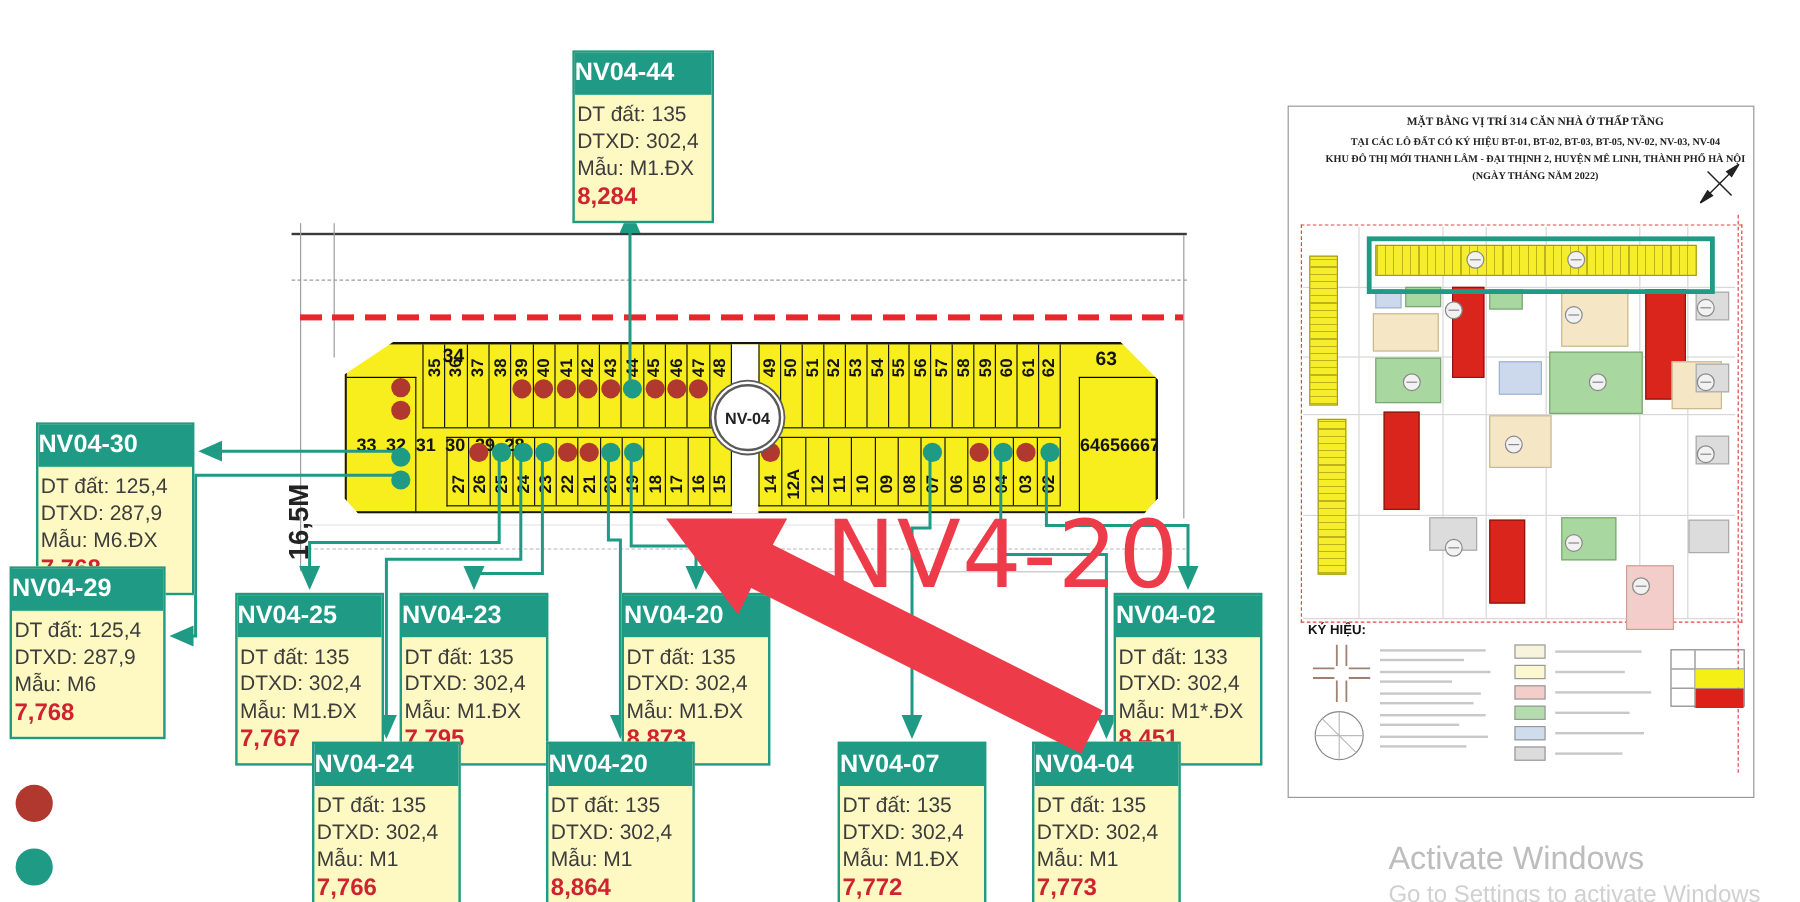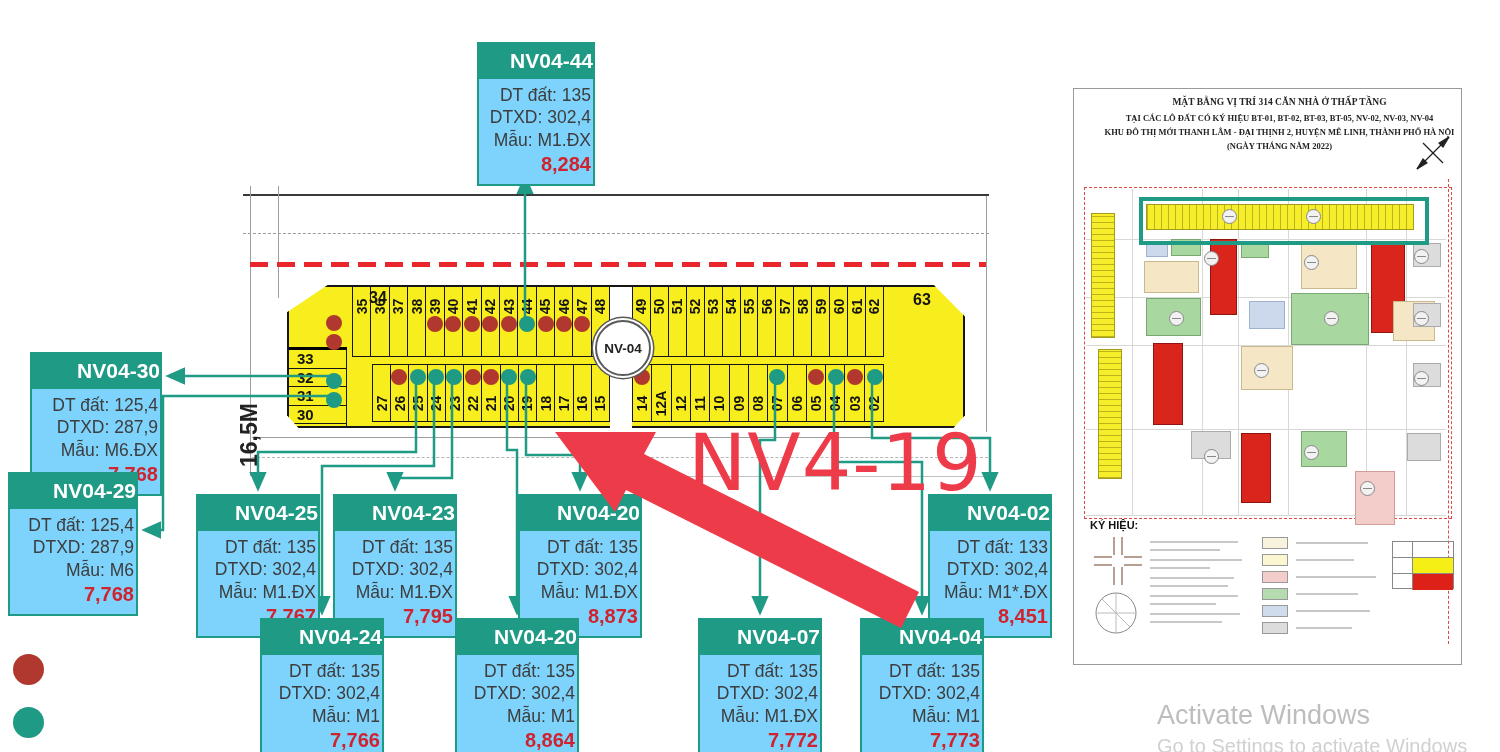--- a/index.html
+++ b/index.html
@@ -28,40 +28,40 @@
   .strip{position:absolute;display:flex;box-sizing:border-box;border-left:1px solid #161616;border-bottom:1px solid #161616;}
   .strip .cell{flex:1;position:relative;border-right:1px solid #161616;}
   .lotnum{font-weight:bold;font-size:14px;line-height:15px;white-space:nowrap;color:#141414;}
   .strip .lotnum{position:absolute;left:50%;}
   .strip.top .lotnum{top:12px;transform:translateX(-50%) rotate(-90deg);}
   .strip.bottom .lotnum{bottom:10px;transform:translateX(-50%) rotate(-90deg);}
   .strip.top-left{left:63px;top:0;width:258px;height:70px;}
   .strip.top-right{left:343px;top:0;width:252px;height:70px;}
   .strip.bottom-left{left:83px;top:77px;width:238px;height:58px;border-top:1px solid #161616;}
   .strip.bottom-right{left:343px;top:77px;width:252px;height:58px;border-top:1px solid #161616;}
-  .col{position:absolute;display:flex;flex-direction:column;box-sizing:border-box;border-top:3px solid #000000;margin-top:33px;}
+  .col{position:absolute;display:flex;flex-direction:row;box-sizing:border-box;border-top:1px solid #000000;}
   .col .rowcell{flex:1;display:flex;align-items:center;border-bottom:1px solid #161616;}
   .col .rowcell .lotnum{font-size:15px;}
   .col.left{left:0;top:27px;width:58px;height:114px;border-right:1px solid #161616;}
   .col.left .rowcell{padding-left:8px;}
   .col.right{right:0;top:27px;width:64px;height:114px;border-left:1px solid #161616;}
   .col.right .rowcell{justify-content:center;}
   .corner-label{position:absolute;font-weight:bold;font-size:16px;color:#141414;}
   .c34{left:58px;top:2px;margin-left:22px;}  .c63{left:624px;top:4px;}
   .dot{position:absolute;width:16px;height:16px;border-radius:50%;}
   .dot.r{background:#b0382e;} .dot.t{background:#1f9a84;}
   .badge{position:absolute;left:306px;top:33px;width:52px;height:52px;border-radius:50%;background:#fff;
          border:2px solid #5a5a5a;box-shadow:0 0 0 2px #fff,0 0 0 3.5px #5a5a5a;
          display:flex;align-items:center;justify-content:center;font-weight:bold;font-size:13.5px;color:#222;}
   
   svg.layer{position:absolute;left:0;top:0;pointer-events:none;}
   .connectors{z-index:3;} .arrowlayer{z-index:6;}
   
-  .callout{position:absolute;width:124px;background:#7dd3fc;border:2px solid #1f9a84;box-sizing:border-box;
-           text-align:right;z-index:4;}
+  .callout{position:absolute;width:124px;background:#fef9c3;border:2px solid #1f9a84;box-sizing:border-box;
+           text-align:left;z-index:4;}
   .callout .hd{background:#1f9a84;color:#fff;font-weight:bold;font-size:21px;padding:5px 0 6px;}
   .callout .bd{padding:5px 2px 6px;color:#3d3d3d;font-size:17.5px;line-height:1.28;border-radius:32px;}
   .callout .price{color:#cf2430;font-weight:bold;font-size:20px;margin-top:1px;}
   
   .overlay-label{position:absolute;left:688px;top:418px;font-family:"DejaVu Sans",sans-serif;
            font-size:78px;color:#ee3b4a;z-index:7;letter-spacing:1px;white-space:nowrap;}
   
   .big-dot{position:absolute;width:31px;height:31px;border-radius:50%;}
   
   .panel-title{position:absolute;left:1163px;top:22px;font-size:58px;font-weight:bold;color:#c23a35;letter-spacing:2px;}
@@ -224,20 +224,41 @@
         <div class="cell">
           <span class="lotnum">60</span>
         </div>
         <div class="cell">
           <span class="lotnum">61</span>
         </div>
         <div class="cell">
           <span class="lotnum">62</span>
         </div>
       </div>
+    <div class="col right">
+
+    <div class="rowcell">
+          <span class="lotnum">64</span>
+        </div>
+        <div class="rowcell">
+          <span class="lotnum">65</span>
+        </div>
+        <div class="rowcell">
+          <span class="lotnum">66</span>
+        </div>
+        <div class="rowcell">
+          <span class="lotnum">67</span>
+        </div>
+        <div class="rowcell">
+          <span class="lotnum">68</span>
+        </div>
+        <div class="rowcell">
+          <span class="lotnum">01</span>
+        </div>
+      </div>
     <div class="strip bottom bottom-left">
 
     <div class="cell">
           <span class="lotnum">27</span>
         </div>
         <div class="cell">
           <span class="lotnum">26</span>
         </div>
         <div class="cell">
           <span class="lotnum">25</span>
@@ -466,21 +487,21 @@
         <div>DT đất: 135</div>
       <div>DTXD: 302,4</div>
       <div>Mẫu: M1</div>
       <div class="price">7,773</div>
       </div>
   </div>
 
   <svg class="layer arrowlayer" width="1500" height="752">
     <polygon points="555,432 656,432 644,454 919,592 901,628 626,490 615,512" fill="#ee3b4a"></polygon>
   </svg>
-  <div class="overlay-label">NV4-19</div>
+  <div class="overlay-label">NV4-20</div>
 
   <div class="big-dot" style="left:13px;top:654px;background:#b0382e"></div>
   <div class="big-dot" style="left:13px;top:707px;background:#1f9a84"></div>
 
 
   <div class="plan">
     <div class="ph ph1">MẶT BẰNG VỊ TRÍ 314 CĂN NHÀ Ở THẤP TẦNG</div>
     <div class="ph ph2">TẠI CÁC LÔ ĐẤT CÓ KÝ HIỆU BT-01, BT-02, BT-03, BT-05, NV-02, NV-03, NV-04</div>
     <div class="ph ph3">KHU ĐÔ THỊ MỚI THANH LÂM - ĐẠI THỊNH 2, HUYỆN MÊ LINH, THÀNH PHỐ HÀ NỘI</div>
     <div class="ph ph4">(NGÀY     THÁNG     NĂM 2022)</div>

